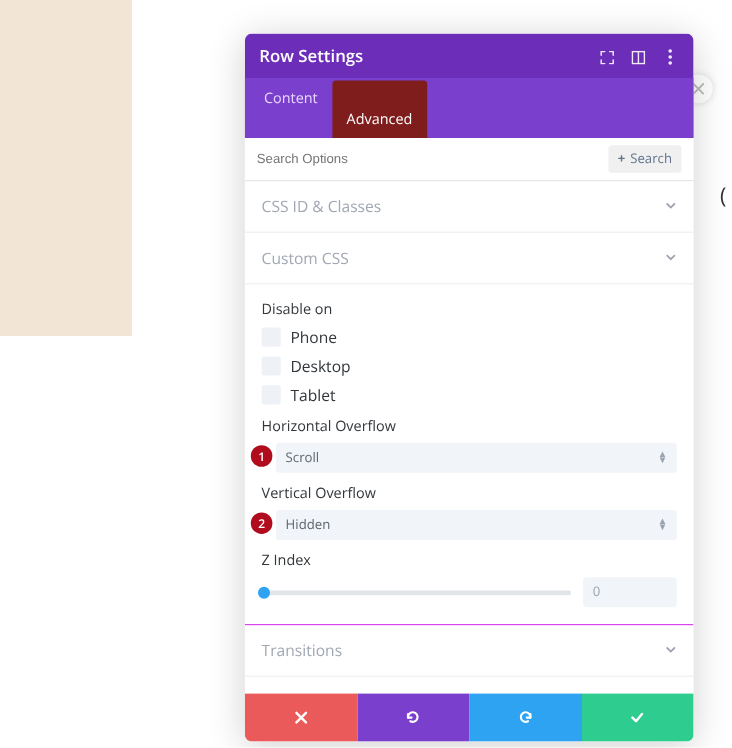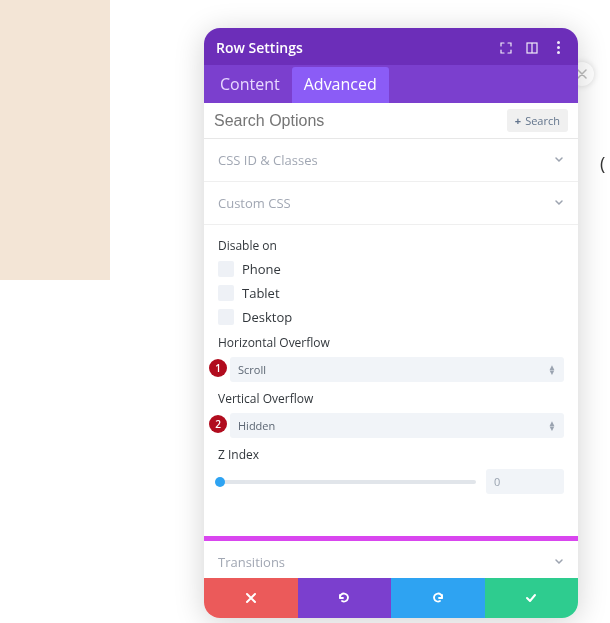--- a/index.html
+++ b/index.html
@@ -5,37 +5,37 @@
   * { box-sizing: border-box; margin: 0; padding: 0; }
   html, body { width: 610px; height: 623px; font-family: "Open Sans", Arial, sans-serif; font-size: 13px; overflow: hidden; }
   body { background: #fff; position: relative; }
   .bg-beige { position: absolute; top: 0; left: 0; width: 295px; height: 280px; background: #f3e5d6; z-index: 0; }
   .bg-page { position: absolute; top: 0; left: 110px; right: 0; bottom: 0; background: #fff; z-index: 1; }
   .bg-right-bit { position: absolute; top: 145px; right: 0; width: 10px; height: 35px; z-index:1; display:flex;align-items:center;}
   .bg-right-bit::before{content:"(";color:#333;font-size:18px;}
   .close-round { position:absolute; top:62px; left:570px; z-index:3; width:24px; height:24px; border-radius:50%; background:#fff; box-shadow:0 0 6px rgba(0,0,0,0.15); display:flex; align-items:center; justify-content:center; color:#aaa; font-size:12px;}
   .panel {
     position: absolute; top: 28px; left: 204px; width: 374px; height: 590px;
-    background: #fff; border-radius: 16px; box-shadow: 0 4px 30px rgba(0,0,0,0.18);
+    background: #fff; border-radius: 6px; box-shadow: 0 4px 30px rgba(0,0,0,0.18);
     z-index: 4; display: flex; flex-direction: column; overflow: hidden; justify-content: flex-end;
   }
   .header { background: #6c2eb9; color: #fff; }
   .titlebar { display: flex; align-items: center; padding: 10px 12px 8px 12px; }
   .titlebar .title { font-weight: 600; font-size: 14px; flex: 1; }
   .titlebar .tico { width: 16px; height: 16px; margin-left: 10px; cursor: pointer; display:flex;align-items:center;justify-content:center;opacity:0.9;}
   .tabs { display: flex; background: #7b3fce; padding: 0 4px; }
-  .tab { padding: 8px 12px; font-size: 16px; color: #e8d8ff; cursor: pointer; }
-  .tab.active { background: #8b5cf6; color: #fff; border-radius: 3px 3px 0 0; margin-top:2px;padding:6px 12px 8px 12px;}
+  .tab { padding: 8px 12px; font-size: 12px; color: #e8d8ff; cursor: pointer; }
+  .tab.active { background: #7f1d1d; color: #fff; border-radius: 3px 3px 0 0; margin-top:2px;padding:23px 12px 8px 12px;}
   .searchrow { display: flex; align-items: center; border-bottom: 1px solid #e7e7e7; padding: 6px 10px; background: #fff; }
-  .searchrow input { flex: 1; border: none; outline: none; font-size: 16px; color: #0f766e; background: transparent; }
+  .searchrow input { flex: 1; border: none; outline: none; font-size: 11px; color: #0f766e; background: transparent; }
   .filter-btn { background: #f0f0f0; border-radius: 3px; padding: 4px 8px; font-size: 11px; color: #62748c; cursor: pointer; display:flex;align-items:center;gap:4px;}
   .content { flex: 1; overflow: hidden; }
   .section-head { display: flex; align-items: center; padding: 12px 14px; border-bottom: 1px solid #efefef; cursor: pointer; }
   .section-head .label { flex: 1; font-size: 13px; color: #a1a7b3; }
-  .section-head.has-border-top { border-top: 5px solid #d946ef; margin-top: 28px; }
+  .section-head.has-border-top { border-top: 1px solid #d946ef; }
   .section-head.no-border { border-bottom: none; }
   .section-head .chev { width: 10px; height: 10px; }
   .section-head.open .label { color: #2ea3f2; }
   .section-head.open .chev svg { stroke: #2ea3f2; }
   .section-body { padding: 4px 14px 14px 14px; }
   .field-label { font-size: 12px; color: #32373c; margin-top: 8px; margin-bottom: 6px; }
   .checks .check { display: flex; align-items: center; margin: 6px 0 6px 0; }
   .checks .box { width: 16px; height: 16px; background: #eef1f6; border-radius: 2px; margin-right: 8px; }
   .checks .clabel { font-size: 13px; color: #32373c; }
   .select-row { position: relative; display:flex; align-items:center;}
@@ -129,25 +129,25 @@
 
     <div class="section-body">
       <div class="field-label">Disable on</div>
       <div class="checks">
         <div class="check">
           <div class="box"></div>
           <div class="clabel">Phone</div>
         </div>
         <div class="check">
           <div class="box"></div>
-          <div class="clabel">Tablet</div>
+          <div class="clabel">Desktop</div>
         </div>
         <div class="check">
           <div class="box"></div>
-          <div class="clabel">Desktop</div>
+          <div class="clabel">Tablet</div>
         </div>
       </div>
 
       <div class="field-label">Horizontal Overflow</div>
       <div class="select-row">
         <div class="badge">1</div>
         <div class="select">
           <span>Scroll</span>
           <span class="updown">▲<br>▼</span>
         </div>

